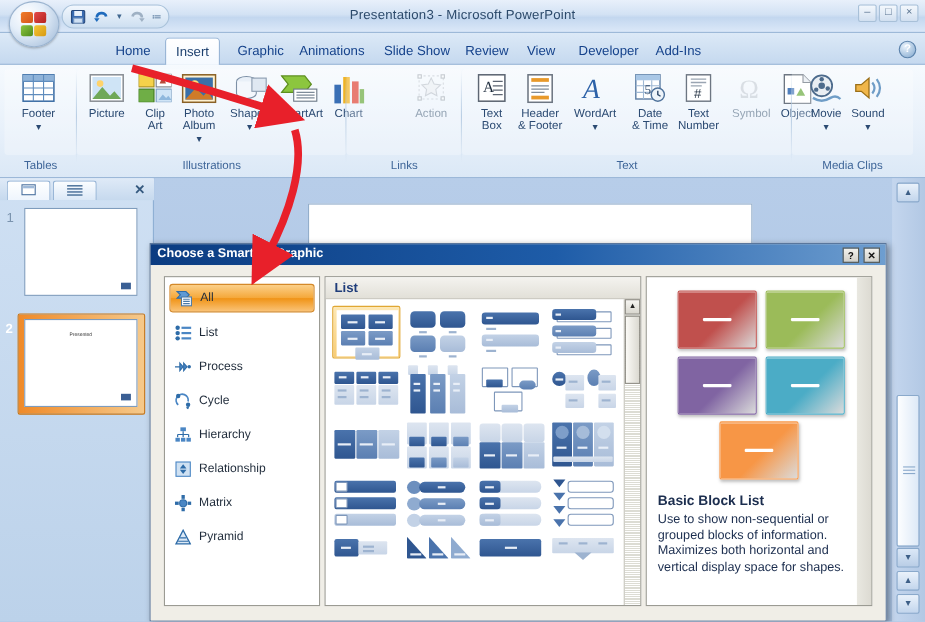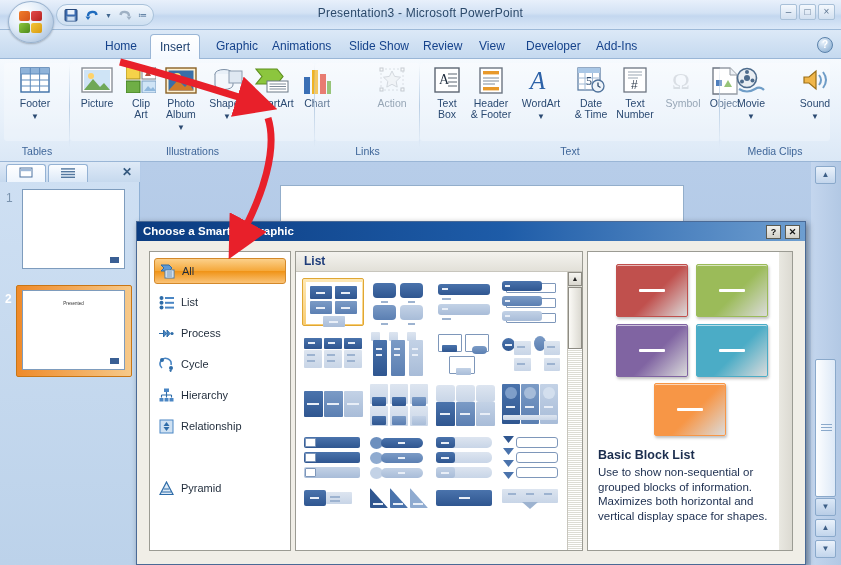--- a/index.html
+++ b/index.html
@@ -467,21 +467,21 @@
       <div class="rbtn" style="left: 8px;"><div class="ic" style="opacity: 1; display: flex; justify-content: center; height: 30px;">
           <svg width="30" height="28" viewBox="0 0 30 28">
             <circle cx="11" cy="11" r="9.5" fill="#e9eef3" stroke="#4d6b8c" stroke-width="1.6"></circle>
             <circle cx="11" cy="11" r="3" fill="#4d6b8c"></circle>
             <circle cx="11" cy="5" r="2" fill="#4d6b8c"></circle>
             <circle cx="16.5" cy="13.5" r="2" fill="#4d6b8c"></circle>
             <circle cx="6" cy="14.5" r="2" fill="#4d6b8c"></circle>
             <path d="M3 22 q8 5 16 0 q5-3 9 1" stroke="#6f9dc7" stroke-width="2.2" fill="none"></path>
           </svg>
         </div><span class="lb">Movie</span><span class="caret">▼</span></div>
-      <div class="rbtn" style="left: 72px;"><div class="ic" style="opacity: 1; display: flex; justify-content: center; height: 30px;">
+      <div class="rbtn" style="left: 46px;"><div class="ic" style="opacity: 1; display: flex; justify-content: center; height: 30px;">
           <svg width="28" height="27" viewBox="0 0 28 27">
             <path d="M3 10 H8 L15 4 V22 L8 16 H3 Z" fill="#f0b64a" stroke="#9b6f17" stroke-width="1.2"></path>
             <path d="M18 8 q4 5 0 10" stroke="#6f9dc7" stroke-width="2" fill="none"></path>
             <path d="M22 5 q6 8 0 16" stroke="#6f9dc7" stroke-width="2" fill="none"></path>
           </svg>
         </div><span class="lb">Sound</span><span class="caret">▼</span></div>
       <div class="glabel">Media Clips</div>
     </div>
   </div>
 
@@ -595,20 +595,30 @@
             </svg></span>
           <span class="cat-label">Cycle</span>
         </div>
         <div class="cat" style="top: 161px;">
           <span class="cat-ic"><svg width="15" height="15" viewBox="0 0 15 15">
               <rect x="1" y="1" width="13" height="13" fill="#cfe1f2" stroke="#4a86c4"></rect>
               <path d="M7.5 3 l3 4 h-6z" fill="#2e6ca8"></path>
               <path d="M7.5 12 l-3 -4 h6z" fill="#2e6ca8"></path>
             </svg></span>
           <span class="cat-label">Relationship</span>
+        </div>
+        <div class="cat" style="top: 192px;">
+          <span class="cat-ic"><svg width="15" height="15" viewBox="0 0 15 15">
+              <circle cx="7.5" cy="7.5" r="3.2" fill="#4a86c4" stroke="#2e6ca8"></circle>
+              <rect x="6" y="0" width="3" height="3.5" fill="#2e6ca8"></rect>
+              <rect x="6" y="11.5" width="3" height="3.5" fill="#2e6ca8"></rect>
+              <rect x="0" y="6" width="3.5" height="3" fill="#2e6ca8"></rect>
+              <rect x="11.5" y="6" width="3.5" height="3" fill="#2e6ca8"></rect>
+            </svg></span>
+          <span class="cat-label">Matrix</span>
         </div>
         <div class="cat" style="top: 223px;">
           <span class="cat-ic"><svg width="15" height="15" viewBox="0 0 15 15">
               <path d="M7.5 1 L14 13.5 H1 Z" fill="#dce9f6" stroke="#2e6ca8" stroke-width="1.2"></path>
               <path d="M4.7 8 H10.3 M3 11 H12" stroke="#2e6ca8"></path>
             </svg></span>
           <span class="cat-label">Pyramid</span>
         </div>
       </div>
 

